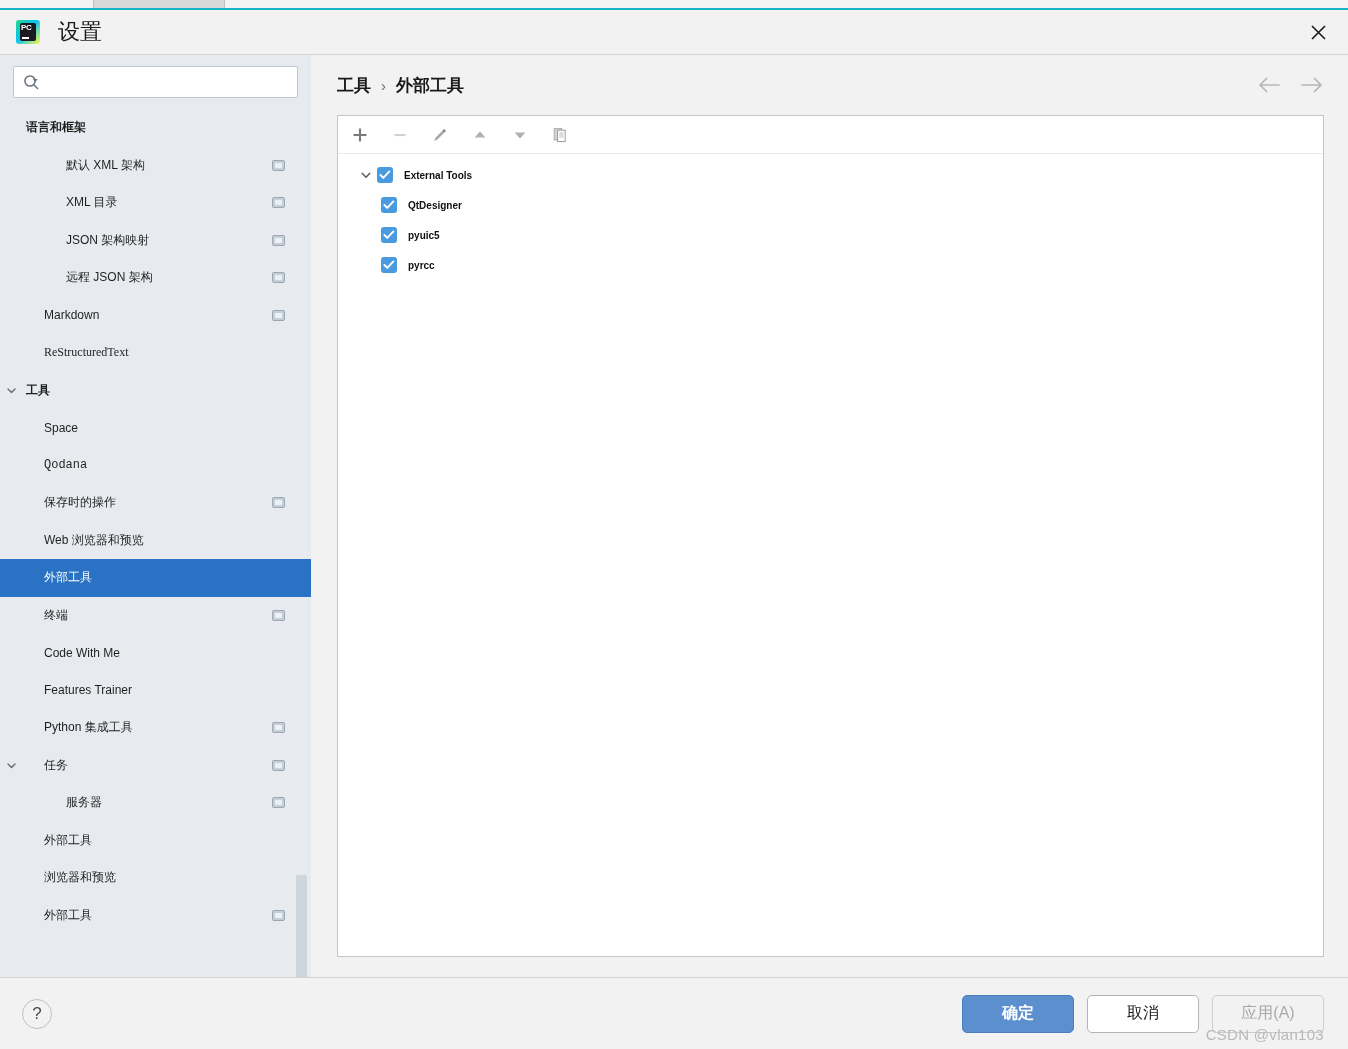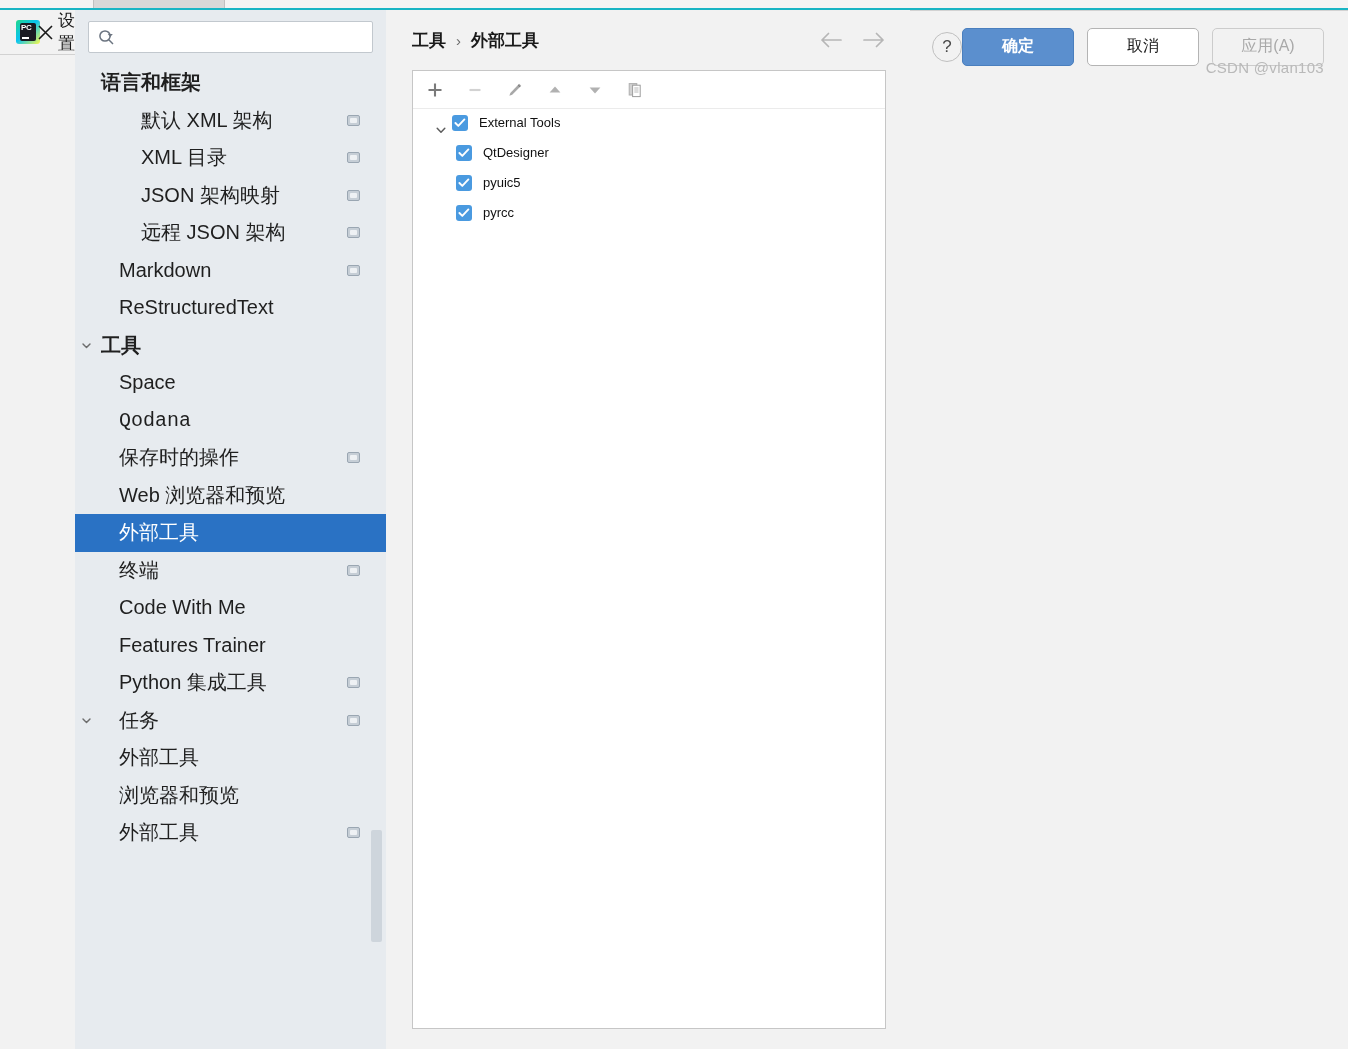--- a/index.html
+++ b/index.html
@@ -35,21 +35,21 @@
     background: #19b5c4;
   }
 
   
   .dialog {
     position: absolute;
     top: 10px; left: 0;
     width: 1348px; height: 1039px;
     background: #f2f2f2;
     display: flex;
-    flex-direction: row;
+    flex-direction: column;
   }
 
   
   .titlebar {
     height: 45px;
     background: #f2f2f2;
     display: flex;
     align-items: center;
     position: relative;
     border-bottom: 1px solid #d2d2d2;
@@ -84,21 +84,21 @@
   }
   .pc-logo .pc-bar {
     position: absolute;
     left: 6px; bottom: 5px;
     width: 7px; height: 2px;
     background: #fff;
     z-index: 2;
   }
   .title-text {
     margin-left: 18px;
-    font-size: 17px;
+    font-size: 22px;
     color: #1a1a1a;
   }
   .close-btn {
     position: absolute;
     right: 8px; top: 50%;
     transform: translateY(-50%);
     width: 44px; height: 36px;
     display: flex;
     align-items: center;
     justify-content: center;
@@ -153,21 +153,21 @@
     flex: 1 1 auto;
     overflow: hidden;
     position: relative;
     padding-top: 2px;
   }
   .tree-row {
     height: 37.5px;
     display: flex;
     align-items: center;
     position: relative;
-    font-size: 20px;
+    font-size: 12px;
     color: #1f1f1f;
     cursor: default;
     white-space: nowrap;
   }
   .tree-row.selected {
     background: #2a72c4;
     color: #ffffff;
   }
   .tree-row .twisty {
     width: 22px;
@@ -268,22 +268,23 @@
   .tb-btn.disabled { cursor: default; opacity: .75; }
 
   .tools-tree {
     flex: 1 1 auto;
     padding: 6px 0 0 16px;
     overflow: hidden;
   }
   .tt-row {
     height: 30px;
     display: flex;
-    font-size: 13px;
-    font-weight: normal;
+    align-items: center;
+    font-size: 10px;
+    font-weight: bold;
     color: #111;
   }
   .tt-row.child { padding-left: 27px; }
   .tt-twisty {
     width: 23px;
     flex: 0 0 23px;
     display: flex;
     align-items: center;
     justify-content: center;
   }
@@ -424,21 +425,21 @@
             <span class="label" style="padding-left: 44px;">远程 JSON 架构</span>
             <span class="badge-icon"></span>
           </div>
           <div class="tree-row">
             <span class="twisty"></span>
             <span class="label" style="padding-left: 22px;">Markdown</span>
             <span class="badge-icon"></span>
           </div>
           <div class="tree-row">
             <span class="twisty"></span>
-            <span class="label" style="padding-left: 22px;">ReStructuredText</span>
+            <span class="label" style="padding-left: 22px; font-family: Liberation Serif, serif;">ReStructuredText</span>
           </div>
           <div class="tree-row group">
             <span class="twisty">
               <svg width="13" height="13" viewBox="0 0 13 13">
                 <path d="M3 5 L6.5 8.6 L10 5" stroke="#6d6d6d" stroke-width="1.4" fill="none" stroke-linecap="round" stroke-linejoin="round"></path>
               </svg>
             </span>
             <span class="label" style="padding-left: 4px;">工具</span>
           </div>
           <div class="tree-row">
@@ -480,20 +481,25 @@
             <span class="label" style="padding-left: 22px;">Python 集成工具</span>
             <span class="badge-icon"></span>
           </div>
           <div class="tree-row">
             <span class="twisty">
               <svg width="13" height="13" viewBox="0 0 13 13">
                 <path d="M3 5 L6.5 8.6 L10 5" stroke="#6d6d6d" stroke-width="1.4" fill="none" stroke-linecap="round" stroke-linejoin="round"></path>
               </svg>
             </span>
             <span class="label" style="padding-left: 22px;">任务</span>
+            <span class="badge-icon"></span>
+          </div>
+          <div class="tree-row">
+            <span class="twisty"></span>
+            <span class="label" style="padding-left: 44px;">服务器</span>
             <span class="badge-icon"></span>
           </div>
           <div class="tree-row">
             <span class="twisty"></span>
             <span class="label" style="padding-left: 22px;">外部工具</span>
           </div>
           <div class="tree-row">
             <span class="twisty"></span>
             <span class="label" style="padding-left: 22px;">浏览器和预览</span>
           </div>

